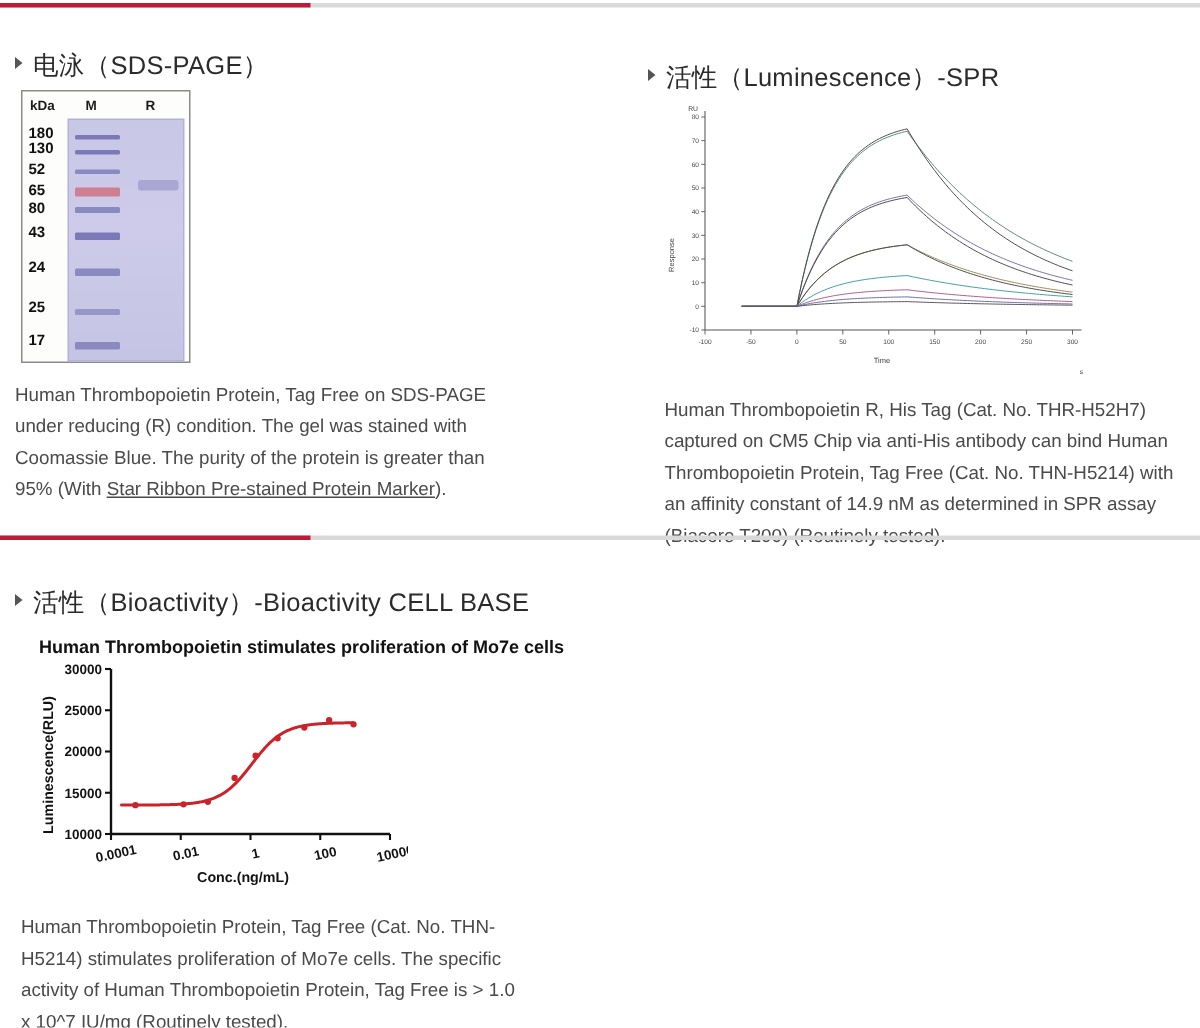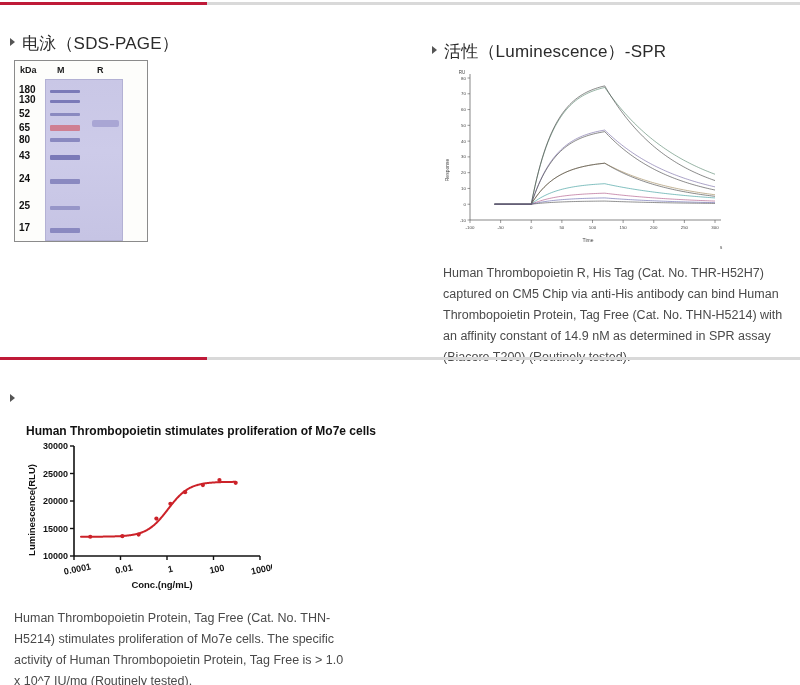--- a/index.html
+++ b/index.html
@@ -49,21 +49,21 @@
     color: #4a4a4a;
   }
   #cap-sds  { left: 10px;  top: 253px; width: 330px; }
   #cap-spr  { left: 443px; top: 263px; width: 350px; }
   #cap-cell { left: 14px;  top: 608px; width: 330px; }
   .lnk { text-decoration: underline; color: #4a4a4a; }
 
   
   #gel-figure {
     position: absolute; left: 14px; top: 60px;
-    width: 134px; height: 182px;
+    width: 113px; height: 182px;
     background: #fdfdfb;
     border: 1px solid #8b8b8b;
   }
   .gel-hdr { position: absolute; top: 4px; font-size: 9px; font-weight: bold; color: #1a1a1a; }
   #gel-hdr-kda { left: 5px; }
   #gel-hdr-m   { left: 42px; }
   #gel-hdr-r   { left: 82px; }
 
   #gel-lane-box {
     position: absolute; left: 30px; top: 18px;
@@ -132,20 +132,23 @@
       <div class="band m" style="top:58px;  height:4px; background:#8a89c0;"></div>
       <div class="band m" style="top:75px;  height:5px; background:#7b7ab8;"></div>
       <div class="band m" style="top:99px;  height:5px; background:#8a89c0;"></div>
       <div class="band m" style="top:126px; height:4px; background:#9796c8;"></div>
       <div class="band m" style="top:148px; height:5px; background:#8a89c0;"></div>
 
       <div class="band r" style="top:40px; height:7px; background:#a9a6d4; border-radius:2px;"></div>
     </div>
   </div>
 
+  <div class="caption" id="cap-sds">
+    <span>Human Thrombopoietin Protein, Tag Free on SDS-PAGE under reducing (R) condition. The gel was stained with Coomassie Blue. The purity of the protein is greater than 95% (With </span><a class="lnk" href="#">Star Ribbon Pre-stained Protein Marker</a><span>).</span>
+  </div>
 
   <div class="section-title" id="title-spr">
     <span class="tri"></span><span>活性（Luminescence）-SPR</span>
   </div>
 
   <div id="spr-figure">
     <svg id="spr-svg" width="290" height="190" viewBox="0 0 290 190">
       <g id="spr-yaxis">
           <line x1="30" y1="12" x2="30" y2="158" stroke="#555" stroke-width="0.7"></line>
           <line x1="27.5" y1="158" x2="30" y2="158" stroke="#555" stroke-width="0.6"></line>
@@ -209,21 +212,21 @@
     </svg>
   </div>
 
   <div class="caption" id="cap-spr">Human Thrombopoietin R, His Tag (Cat. No. THR-H52H7) captured on CM5 Chip via anti-His antibody can bind Human Thrombopoietin Protein, Tag Free (Cat. No. THN-H5214) with an affinity constant of 14.9 nM as determined in SPR assay (Biacore T200) (Routinely tested).</div>
 
   <div class="divider" id="div-mid">
     <div class="accent"></div>
   </div>
 
   <div class="section-title" id="title-cell">
-    <span class="tri"></span>
+    <span class="tri"></span><span>活性（Bioactivity）-Bioactivity CELL BASE</span>
   </div>
 
   <div id="cell-figure">
     <div id="cell-chart-title">Human Thrombopoietin stimulates proliferation of Mo7e cells</div>
     <svg id="cell-svg" width="250" height="154" viewBox="0 0 250 154">
       <g id="cell-axes">
           <line x1="52" y1="8" x2="52" y2="118" stroke="#111" stroke-width="1.6"></line>
           <line x1="52" y1="118" x2="238" y2="118" stroke="#111" stroke-width="1.6"></line>
           <line x1="48" y1="118" x2="52" y2="118" stroke="#111" stroke-width="1.4"></line>
           <text x="46" y="121.2" font-size="9" font-weight="bold" fill="#111" font-family="Liberation Sans, sans-serif" text-anchor="end">10000</text>

